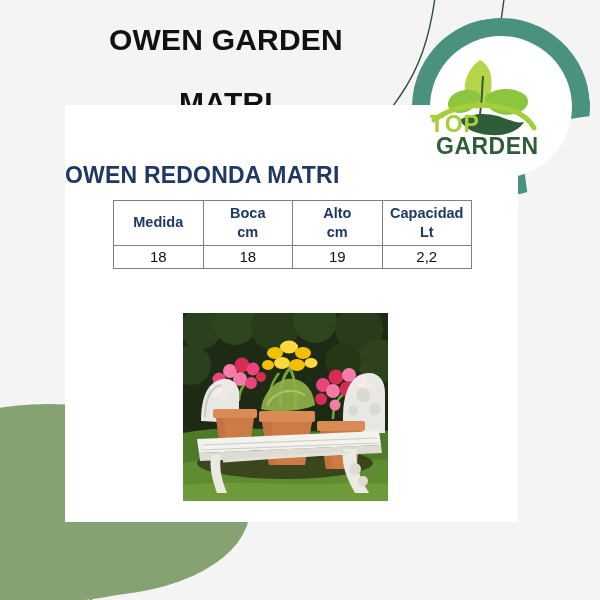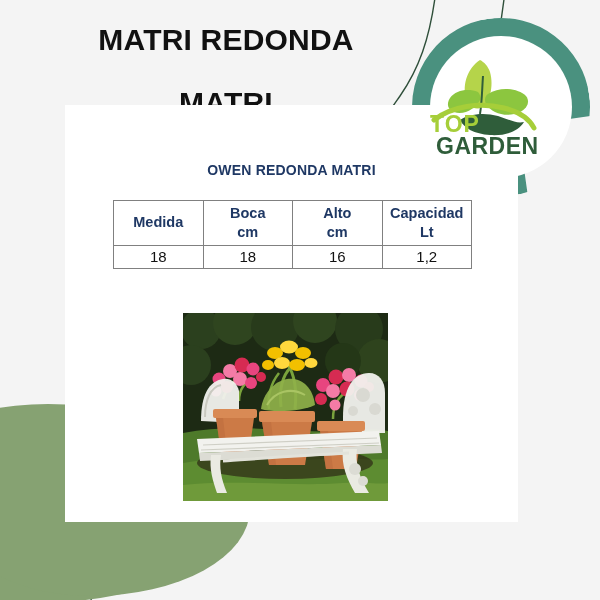--- a/index.html
+++ b/index.html
@@ -111,22 +111,21 @@
     letter-spacing: 0.2px;
   }
   .headline .l2 { display: block; margin-top: 28px; }
 
   
   .subtitle {
     position: absolute;
     left: 65px;
     top: 162px;
     width: 453px;
-    text-align: center;
-    font-size: 14px;
+    font-size: 23px;
     font-weight: bold;
     color: #1f3864;
     letter-spacing: 0.2px;
   }
 
   
   .table-wrap {
     position: absolute;
     left: 113px;
     top: 200px;
@@ -183,21 +182,21 @@
     <path d="M-6 446 C 40 400, 96 396, 118 428 C 146 468, 126 504, 110 536 C 94 566, 88 584, 92 606" stroke="#2f4f3a" stroke-width="1.4" fill="none"></path>
   </svg>
 
   <div class="blob deco"></div>
   <div class="blob2 deco"></div>
 
   <div class="ring deco"></div>
   <div class="logo-disc deco"></div>
 
   <div class="headline">
-    <span>MATRI REDONDA</span>
+    <span>OWEN GARDEN</span>
     <span class="l2">MATRI</span>
   </div>
 
   <div class="card"></div>
 
   <div class="logo-wrap">
     <svg class="logo-svg" viewBox="0 0 142 142" fill="none">
 
       <g>
         <path d="M72 24 C 60 32, 54 48, 58 62 C 60 70, 66 74, 72 72 C 82 68, 86 50, 82 36 C 80 30, 76 26, 72 24 Z" fill="#b5d44a"></path>
@@ -236,22 +235,22 @@
           <th>
             <span>Capacidad</span>
             <span class="unit">Lt</span>
           </th>
         </tr>
       </thead>
       <tbody>
         <tr>
           <td>18</td>
           <td>18</td>
-          <td>16</td>
-          <td>1,2</td>
+          <td>19</td>
+          <td>2,2</td>
         </tr>
       </tbody>
     </table>
   </div>
 
   <div class="photo">
     <svg viewBox="0 0 205 188" fill="none">
 
       <rect x="0" y="0" width="205" height="188" fill="#1d2a14"></rect>
       <g opacity="0.85">

